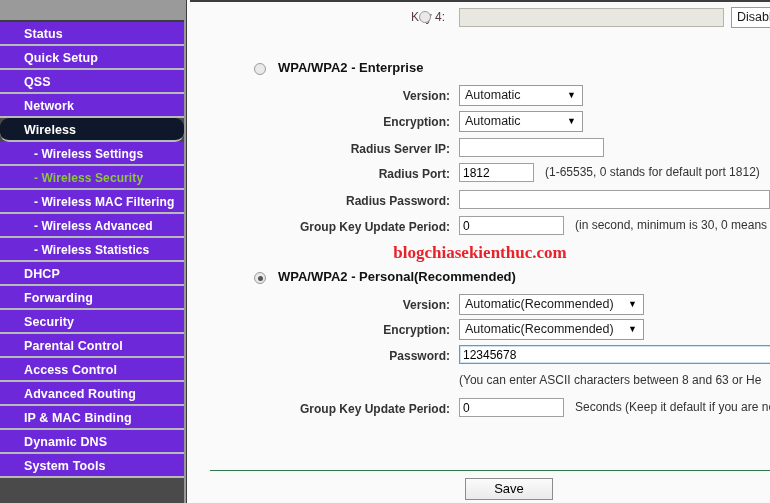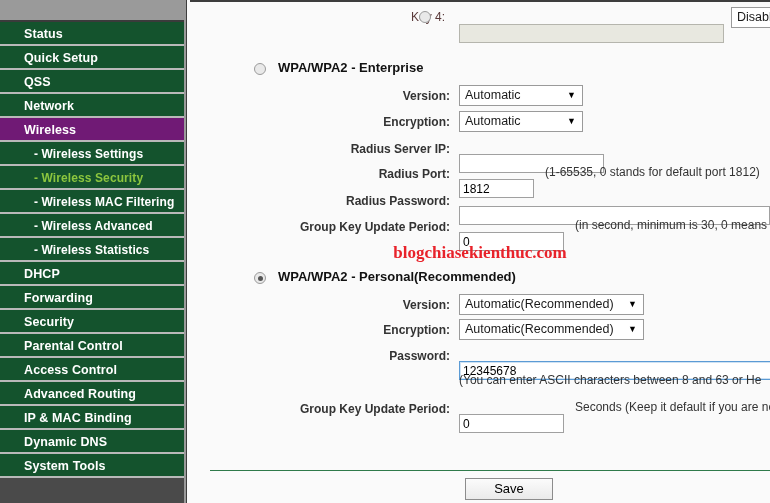--- a/index.html
+++ b/index.html
@@ -35,37 +35,38 @@
     overflow: hidden;
   }
   #sidebar-top-strip {
     height: 20px;
     background: #9a9a9a;
     border-bottom: 2px solid #3b3b3b;
   }
   .menu-item {
     height: 24px;
     line-height: 24px;
-    background: #14532d;
+    background: #6d28d9;
     border-bottom: 2px solid #b9b9b9;
     color: #ffffff;
     font-weight: bold;
     font-size: 12.5px;
     padding-left: 24px;
     box-sizing: border-box;
     white-space: nowrap;
     letter-spacing: 0.1px;
   }
   .menu-item.sub {
     padding-left: 34px;
     font-size: 12px;
   }
   .menu-item.active {
-    background: #701a75;
+    background: #0f172a;
     color: #ffffff;
+    border-radius: 9px;
   }
   .menu-item.sub-active {
     color: #8cc63e;
   }
   #sidebar-right-edge {
     position: absolute;
     left: 184px;
     top: 0;
     width: 2px;
     height: 503px;
@@ -126,21 +127,20 @@
     box-sizing: border-box;
     height: 19px;
     border: 1px solid #a0a0a0;
     background: #ffffff;
     font-family: "Liberation Sans", sans-serif;
     font-size: 12px;
     color: #000;
     padding: 0 3px;
     line-height: 17px;
     outline: none;
-    margin-top: 16px;
   }
   .inp.disabled {
     background: #e8e8e0;
     border: 1px solid #b5b5ad;
   }
   .inp.focused {
     border: 1px solid #5b9bd5;
     box-shadow: 0 0 0 1px #cfe2f3 inset;
   }
 

